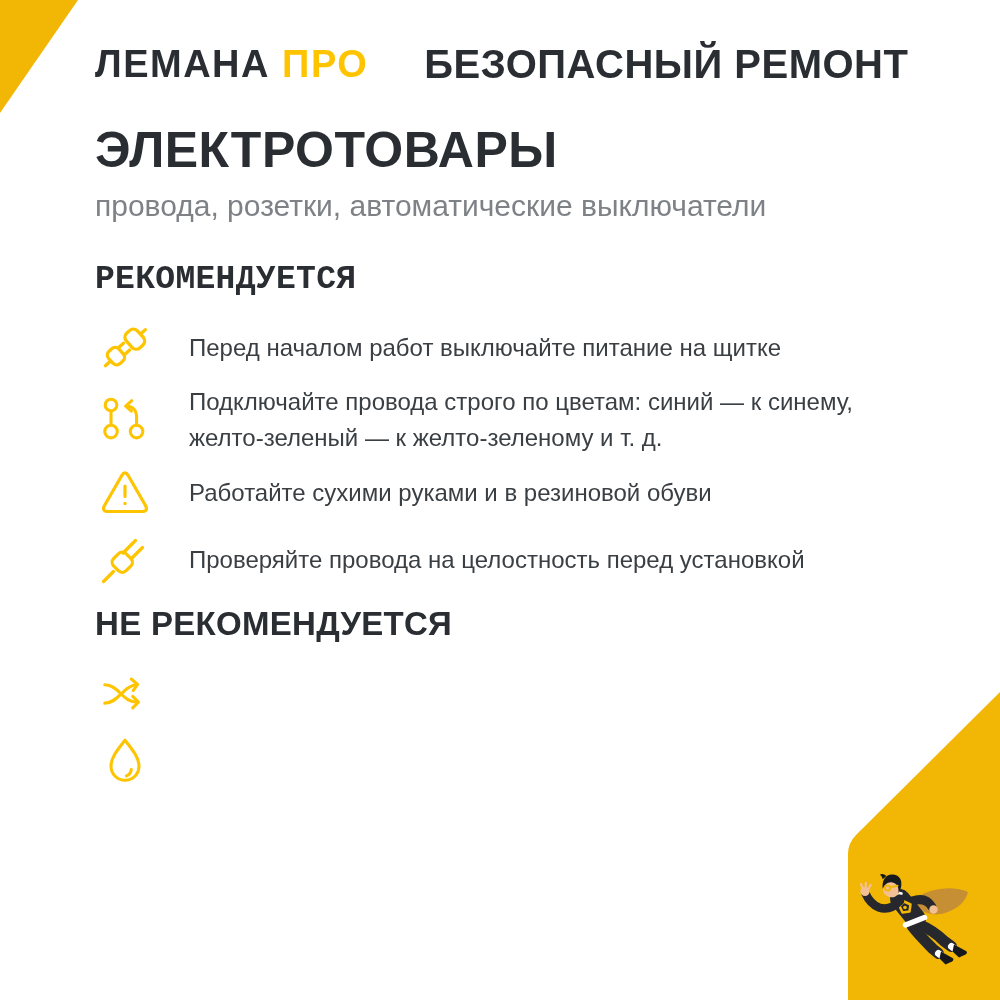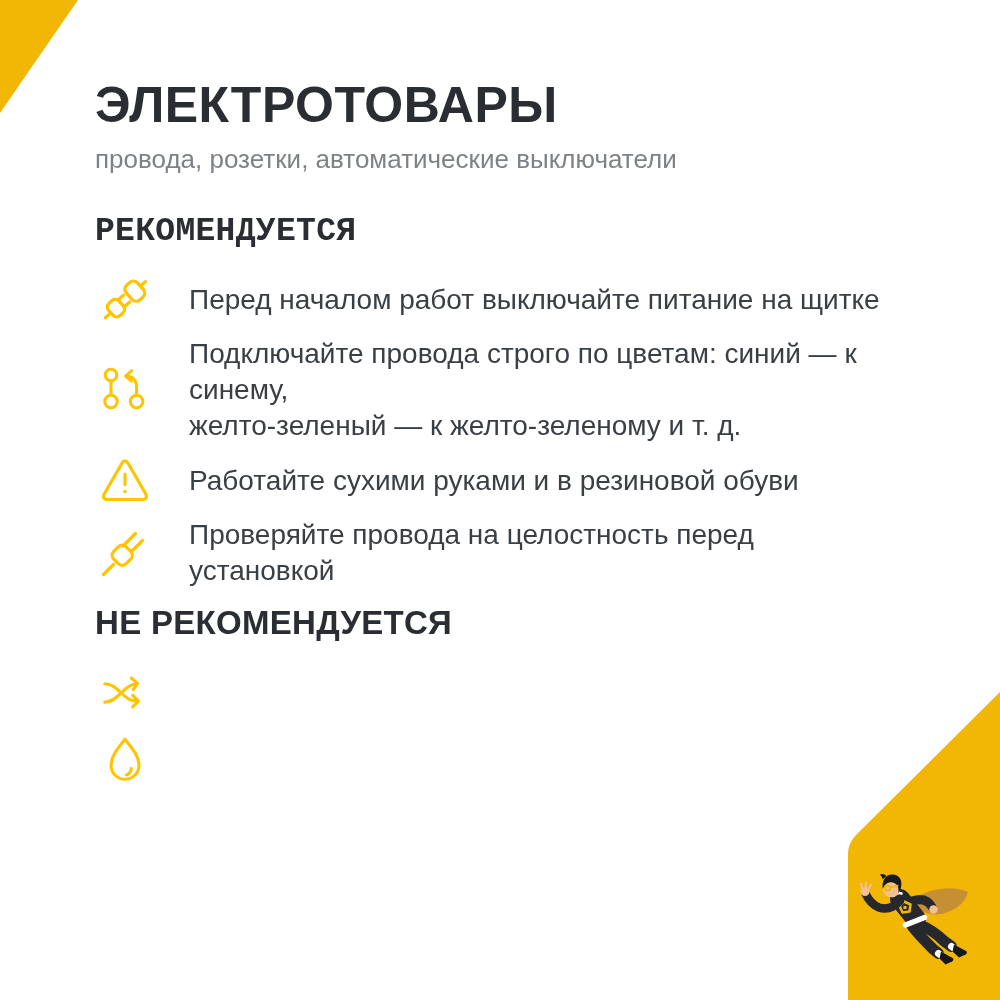--- a/index.html
+++ b/index.html
@@ -18,40 +18,44 @@
   .corner-br{position:absolute;right:0;bottom:0;width:152px;height:308px;display:block;}
 
   .content{position:absolute;left:95px;top:42px;right:50px;}
 
   .brand-row{display:flex;align-items:center;gap:56px;}
   .logo{font-size:38px;font-weight:bold;letter-spacing:1.5px;color:var(--heading-dark);white-space:nowrap;}
   .logo .accent{color:var(--icon-yellow);}
   .program-title{font-size:40px;font-weight:bold;letter-spacing:.5px;color:var(--heading-dark);white-space:nowrap;}
 
   h1.page-title{margin-top:34px;font-size:50px;font-weight:bold;color:var(--heading-dark);letter-spacing:.5px;}
-  p.page-subtitle{margin-top:10px;font-size:26px;color:var(--muted-text);}
+  p.page-subtitle{margin-top:10px;font-size:30px;color:var(--muted-text);}
 
   h2.section-heading{font-size:33px;font-weight:bold;color:var(--heading-dark);letter-spacing:.3px;}
   h2.first{margin-top:38px;font-family:Liberation Mono, monospace;}
   h2.second{margin-top:12px;}
   .items{margin-top:16px;}
   .item{display:flex;align-items:center;gap:34px;min-height:67px;padding:3px 0;}
   .icon{flex:0 0 60px;width:60px;height:60px;display:flex;align-items:center;justify-content:center;color:var(--icon-yellow);}
   .icon svg{display:block;}
-  .item-text{font-size:28px;line-height:36px;color:var(--body-text);max-width:715px;white-space:pre-line;}
+  .item-text{font-size:24px;line-height:36px;color:var(--body-text);max-width:715px;white-space:pre-line;}
 </style>
 </head>
 <body>
 
 <div class="page">
 
   <div class="corner-tl"></div>
 
   <div class="content">
 
+    <header class="brand-row">
+      <div class="logo"><span>ЛЕМАНА</span> <span class="accent">ПРО</span></div>
+      <div class="program-title">БЕЗОПАСНЫЙ РЕМОНТ</div>
+    </header>
 
     <h1 class="page-title">ЭЛЕКТРОТОВАРЫ</h1>
     <p class="page-subtitle">провода, розетки, автоматические выключатели</p>
 
     <section>
       <h2 class="section-heading first">РЕКОМЕНДУЕТСЯ</h2>
       <div class="items">
 
         <div class="item">
           <span class="icon">

